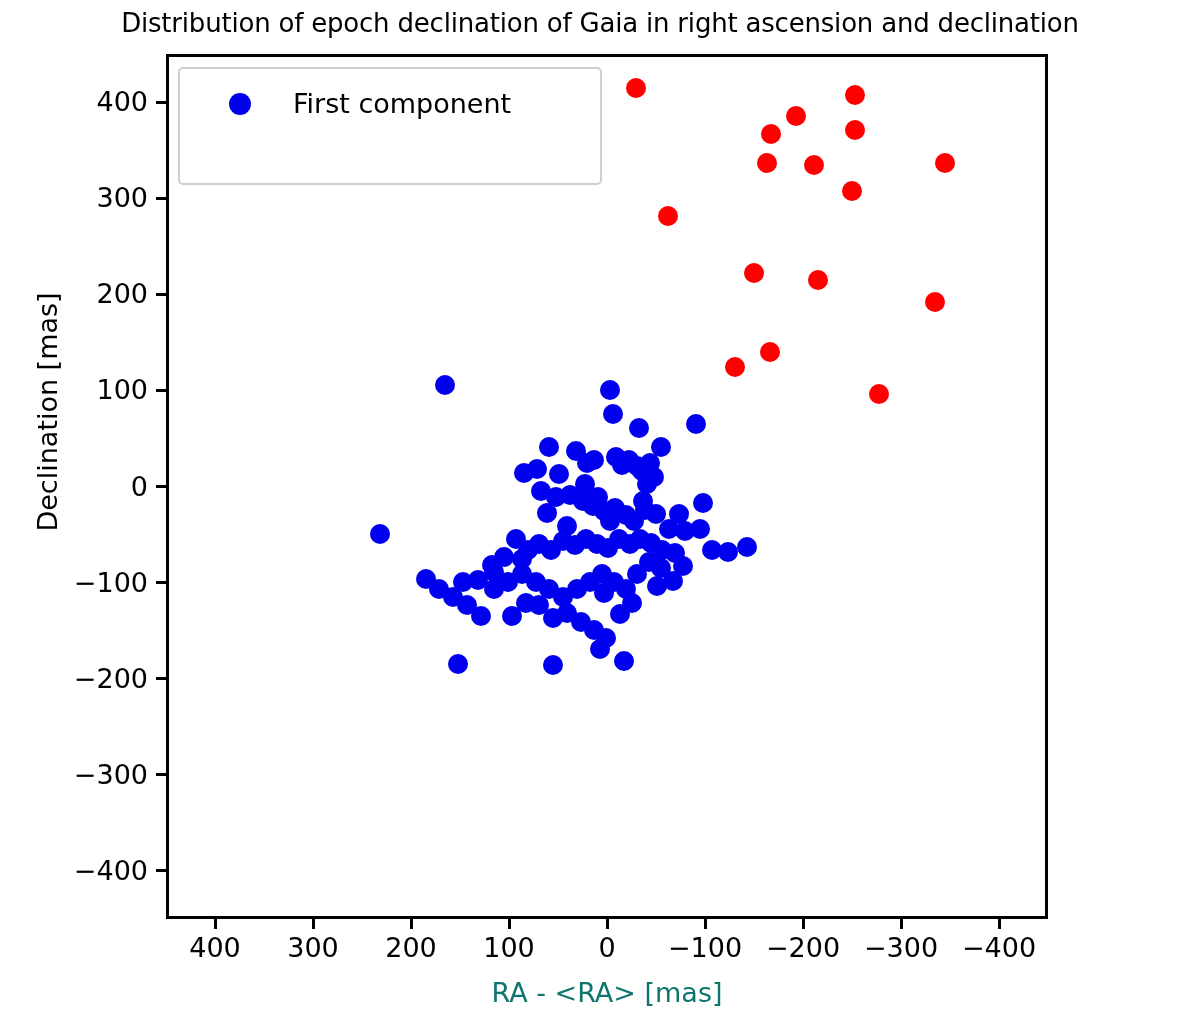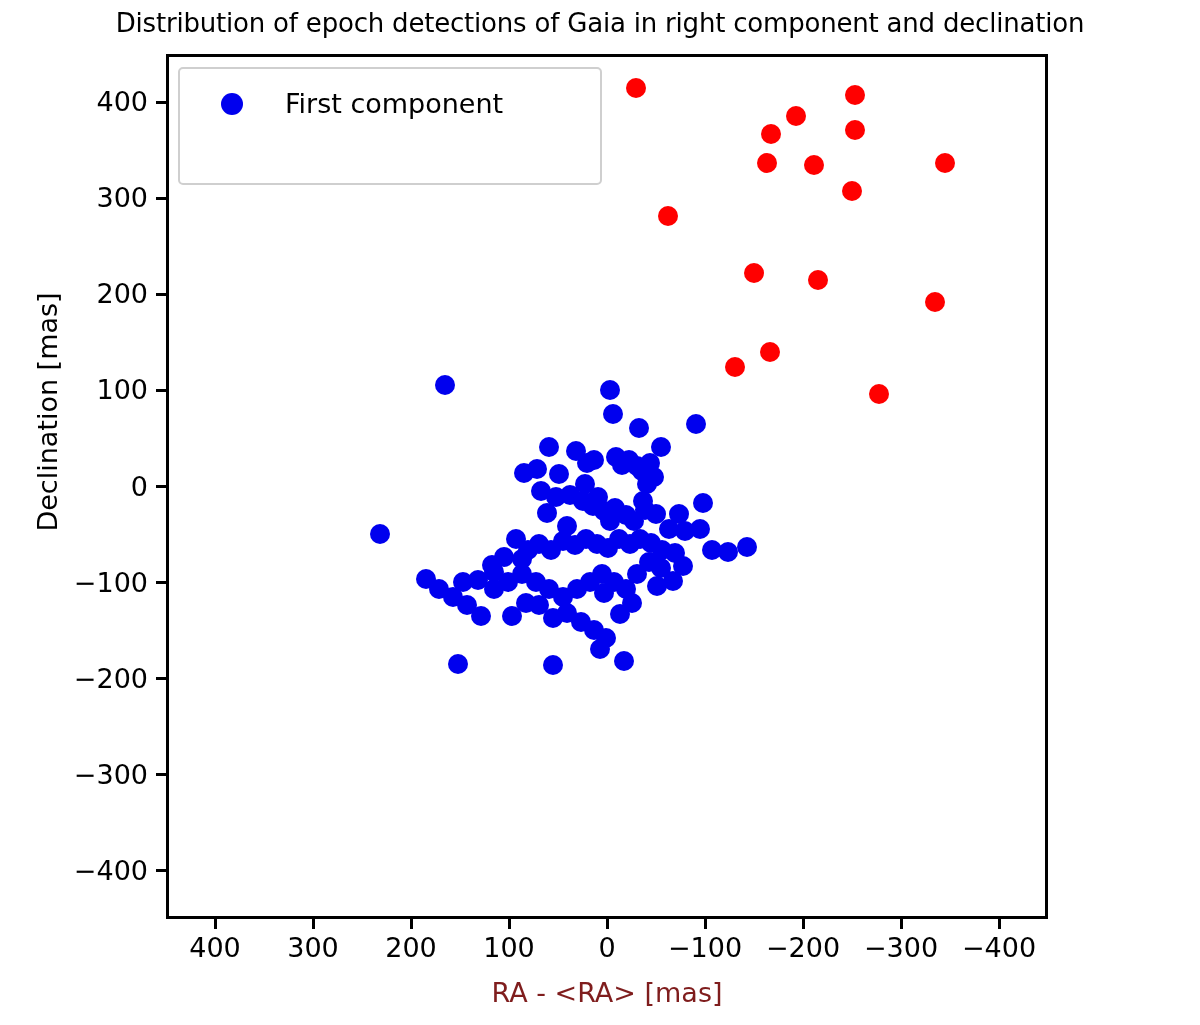--- a/index.html
+++ b/index.html
@@ -67,21 +67,21 @@
     width: 424px;
     height: 118px;
     box-sizing: border-box;
     background: #ffffff;
     border: 2px solid #cfcfcf;
     border-radius: 5px;
     z-index: 5;
   }
   .legend-row {
     position: absolute;
-    left: 0;
+    left: 8px;
     width: 100%;
     height: 49px;
     display: flex;
     align-items: center;
     text-align: right;
   }
   .legend-row.r0 { top: 10px; }
   .legend-row.r1 { top: 59px; }
   .legend-dot {
     width: 22px;
@@ -134,42 +134,42 @@
   }
   #xlabel {
     position: absolute;
     left: 166px;
     width: 882px;
     top: 977px;
     text-align: center;
     font-size: 27px;
     line-height: 32px;
     white-space: nowrap;
-    color: #7f1d1d;
+    color: #0f766e;
   }
   #ylabel {
     position: absolute;
     left: -212px;
     top: 396px;
     width: 520px;
     text-align: center;
     font-size: 27px;
     line-height: 32px;
     white-space: nowrap;
     transform: rotate(-90deg);
     transform-origin: center center;
     color: #000000;
   }
 </style>
 </head>
 <body>
 
 <div id="figure">
 
-  <div id="chart-title">Distribution of epoch detections of Gaia in right component and declination</div>
+  <div id="chart-title">Distribution of epoch declination of Gaia in right ascension and declination</div>
 
   <div id="plot-area">
     <div id="data-layer">
         <div class="pt" style="left: 276.36px; top: 327.739px; background: rgb(0, 0, 238);"></div>
         <div class="pt" style="left: 210.7px; top: 476.711px; background: rgb(0, 0, 238);"></div>
         <div class="pt" style="left: 289.1px; top: 607.422px; background: rgb(0, 0, 238);"></div>
         <div class="pt" style="left: 384.16px; top: 608.383px; background: rgb(0, 0, 238);"></div>
         <div class="pt" style="left: 454.72px; top: 603.578px; background: rgb(0, 0, 238);"></div>
         <div class="pt" style="left: 441px; top: 332.544px; background: rgb(0, 0, 238);"></div>
         <div class="pt" style="left: 443.94px; top: 356.572px; background: rgb(0, 0, 238);"></div>

